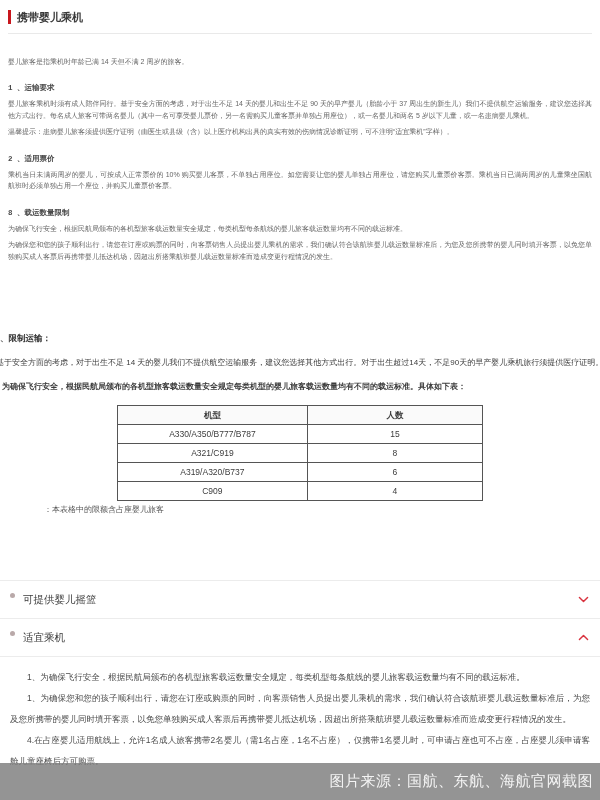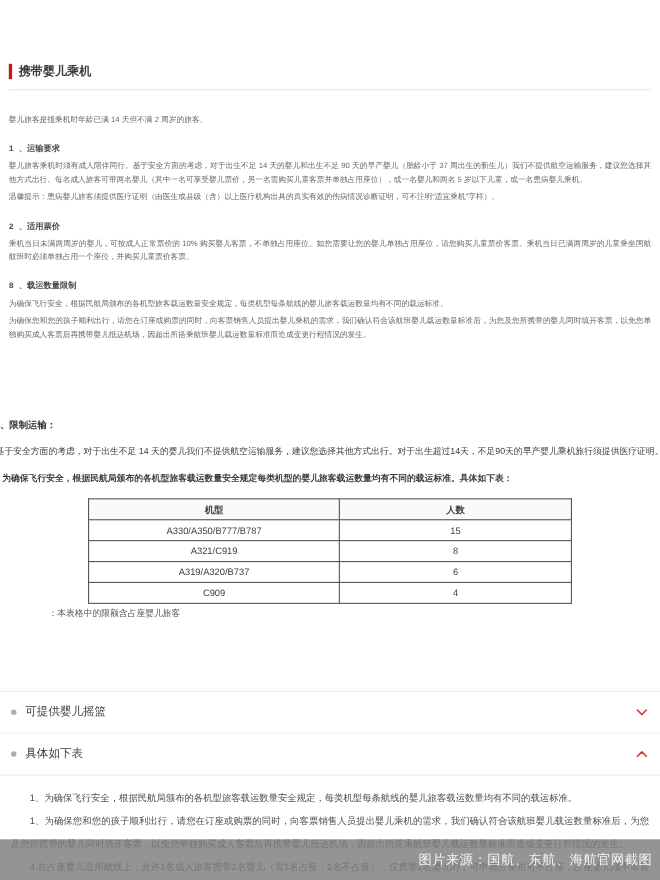--- a/index.html
+++ b/index.html
@@ -3,69 +3,69 @@
 <meta charset="utf-8">
 <style>
   * { margin:0; padding:0; box-sizing:border-box; }
   html,body { background:#fff; }
   body { font-family:"Liberation Sans","DejaVu Sans",sans-serif; }
   .page {
     position:relative; width:600px; height:800px; margin:0 auto;
     background:#fff; overflow:hidden;
   }
   
-  .doc { padding:10px 8px 0 8px;margin-top:48px; }
+  .doc { padding:10px 8px 0 8px; }
   .page-title {
     font-size:11px; font-weight:bold; color:#3a3a3a;
     border-left:3px solid #c8161d; padding-left:6px; line-height:14px;
   }
   .title-divider { border:none; border-top:1px solid #e9e9e9; margin-top:9px; }
   .intro { margin-top:22px; font-size:7px; color:#666; line-height:11px; }
   .sec-heading { margin-top:16px; font-size:7.5px; font-weight:bold; color:#4a4a4a; line-height:10px;font-family:Liberation Mono, monospace; }
   .sec-p { margin-top:5px; font-size:7px; color:#666; line-height:11.5px; text-align:justify; }
   
   .restrict { margin-top:70px; padding:0; }
   .restrict-heading { font-size:8.5px; font-weight:bold; color:#333; line-height:12px; padding-left:0; }
   .restrict-p { margin-top:9px; font-size:8px; color:#3c3c3c; line-height:19px; margin-left:-4px; margin-right:-10px; }
   .restrict-p2 { margin-top:5px; margin-left:2px; margin-right:0;font-weight:bold; }
   table.cap {
-    border-collapse:collapse; margin:9px auto 0 auto; width:440px;
+    border-collapse:collapse; margin:9px auto 0 auto; width:366px;
     font-size:8.5px; color:#3c3c3c; table-layout:fixed;
   }
   table.cap th, table.cap td {
     border:1px solid #555; text-align:center; padding:4px 2px; line-height:10px;
     font-weight:normal;
   }
   table.cap th { font-weight:bold; background:#fafafa; }
   table.cap col.c1 { width:52%; } table.cap col.c2 { width:48%; }
   .table-note { margin-top:3px; font-size:8px; color:#555; line-height:12px;padding-left:44px; }
   
   .accordions { margin-top:64px; border-top:1px solid #ececec; }
   .acc-header {
-    display:flex; align-items:center; padding:12px 10px 12px 8px;
+    display:flex; align-items:flex-start; padding:12px 10px 12px 8px;
     border-bottom:1px solid #ececec; cursor:pointer; background:#fff;
   }
   .acc-bullet {
     width:5px; height:5px; border-radius:50%; background:#b9a9a9;
     margin:0 8px 0 2px; flex:0 0 auto;
   }
   .acc-title { font-size:10.5px; color:#3d3d3d; flex:1 1 auto; line-height:13px; }
   .chev { flex:0 0 auto; width:13px; height:13px; }
   .acc-body { padding:10px 10px 0 10px; }
   .acc-item {
     font-size:8.5px; color:#4c4c4c; line-height:21px; text-indent:2em; text-align:justify;
   }
   
   .wm-bar {
     position:absolute; left:0; right:0; bottom:0; height:37px;
     background:rgba(125,125,125,0.82);
     display:flex; align-items:center; justify-content:flex-end;
     padding-right:7px;
   }
-  .wm-text { font-size:12px; color:#f4f4f4; letter-spacing:0.5px; }
+  .wm-text { font-size:15px; color:#f4f4f4; letter-spacing:0.5px; }
 </style>
 </head>
 <body>
 
 <div class="page">
 
   <div class="doc">
     <div class="page-title">携带婴儿乘机</div>
     <hr class="title-divider">
 
@@ -126,21 +126,21 @@
     <div class="acc-header">
       <span class="acc-bullet"></span>
       <span class="acc-title">可提供婴儿摇篮</span>
       <svg class="chev" viewBox="0 0 16 16">
         <polyline points="3,5.5 8,10.5 13,5.5" fill="none" stroke="#d9333f" stroke-width="1.8" stroke-linecap="round" stroke-linejoin="round"></polyline>
       </svg>
     </div>
 
     <div class="acc-header">
       <span class="acc-bullet"></span>
-      <span class="acc-title">具体如下表</span>
+      <span class="acc-title">适宜乘机</span>
       <svg class="chev" viewBox="0 0 16 16">
         <polyline points="3,10.5 8,5.5 13,10.5" fill="none" stroke="#d9333f" stroke-width="1.8" stroke-linecap="round" stroke-linejoin="round"></polyline>
       </svg>
     </div>
 
     <div class="acc-body">
       <p class="acc-item">1、为确保飞行安全，根据民航局颁布的各机型旅客载运数量安全规定，每类机型每条航线的婴儿旅客载运数量均有不同的载运标准。</p>
       <p class="acc-item">1、为确保您和您的孩子顺利出行，请您在订座或购票的同时，向客票销售人员提出婴儿乘机的需求，我们确认符合该航班婴儿载运数量标准后，为您及您所携带的婴儿同时填开客票，以免您单独购买成人客票后再携带婴儿抵达机场，因超出所搭乘航班婴儿载运数量标准而造成变更行程情况的发生。</p>
       <p class="acc-item">4.在占座婴儿适用航线上，允许1名成人旅客携带2名婴儿（需1名占座，1名不占座），仅携带1名婴儿时，可申请占座也可不占座，占座婴儿须申请客舱儿童座椅后方可购票。</p>
 

